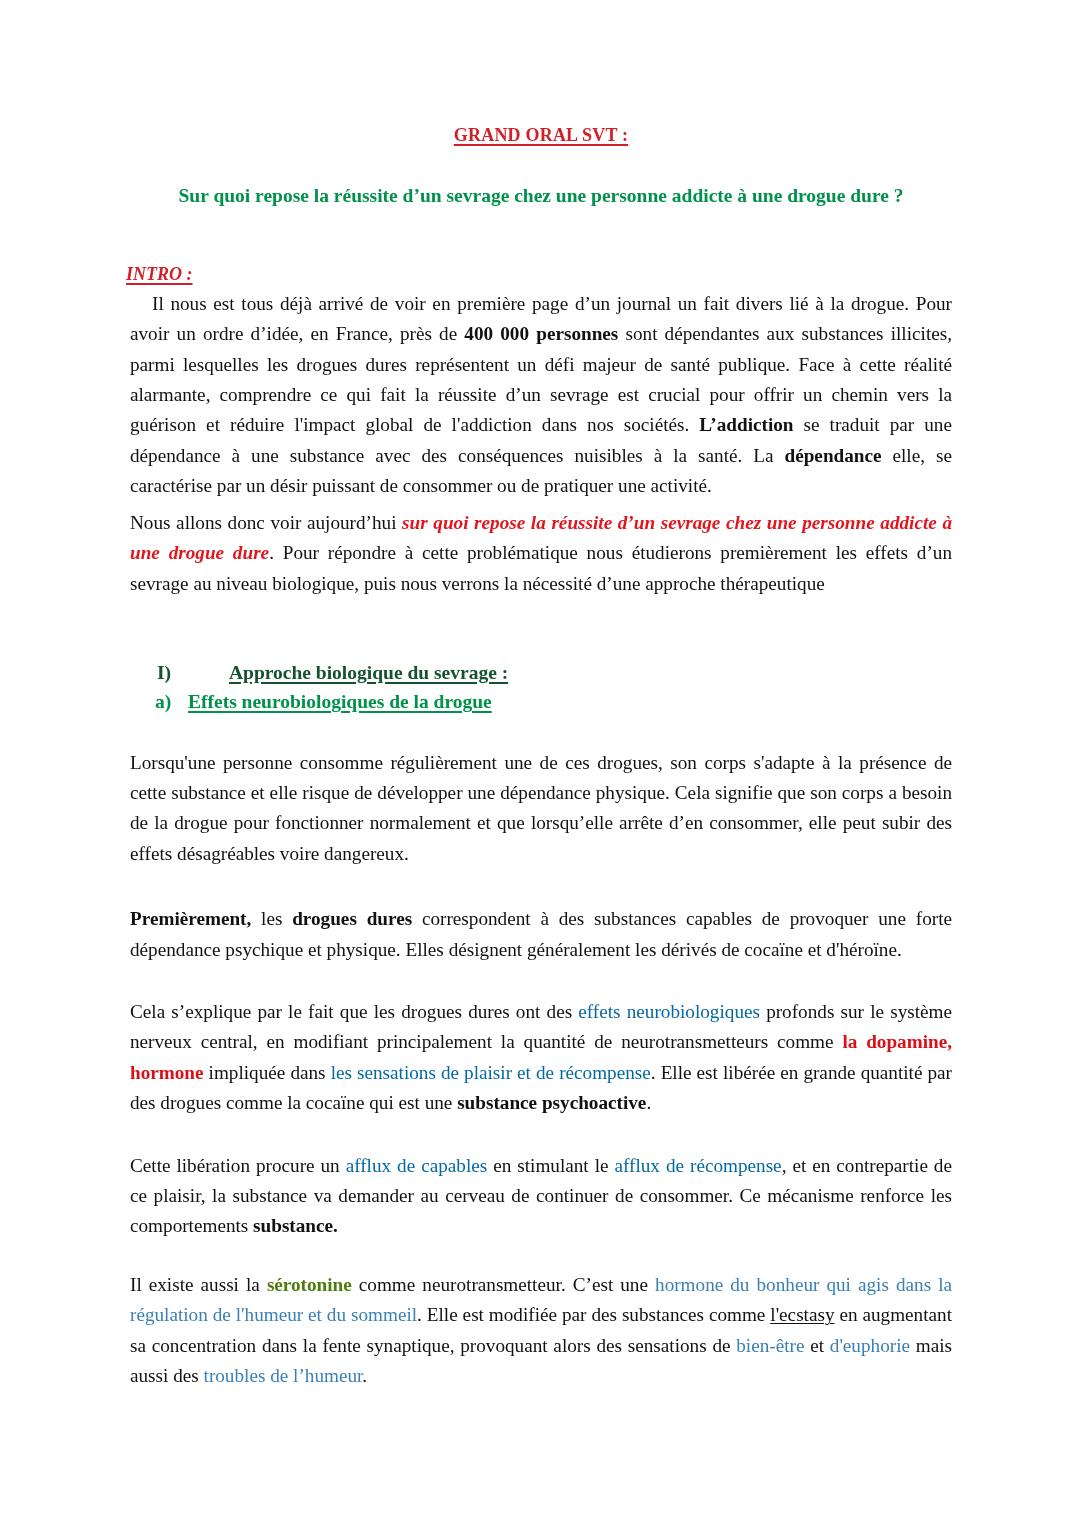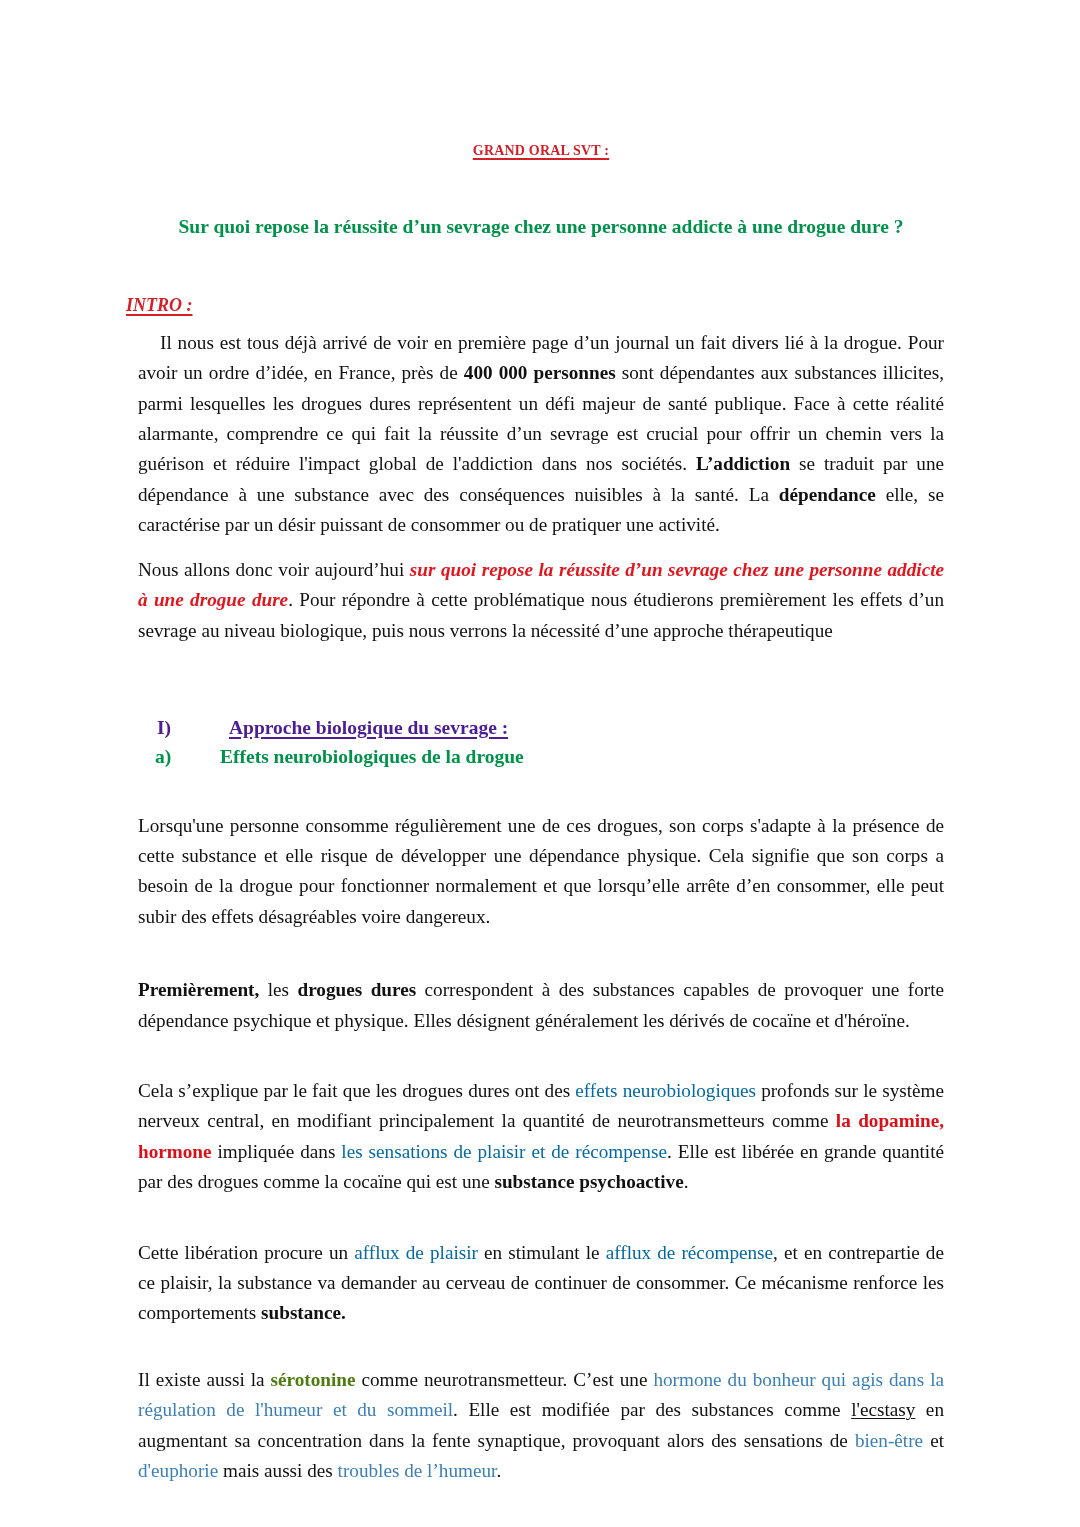--- a/index.html
+++ b/index.html
@@ -23,23 +23,23 @@
     left: 126px;
     top: 0;
     width: 830px;
   }
 
   
   .doc-title {
     text-align: center;
     color: #D32028;
     font-weight: bold;
-    font-size: 14px;
+    font-size: 18px;
     letter-spacing: 0.2px;
-    margin: 18px;
+    margin: 0;
     padding-top: 124px;
     line-height: 1.25;
   }
   .doc-title span.u {
     text-decoration: underline;
     text-decoration-thickness: 1.6px;
     text-underline-offset: 3px;
   }
 
   .doc-question {
@@ -66,49 +66,49 @@
     display: inline-block;
   }
   .intro-head-wrap { margin: 0; }
 
   .sec-roman {
     margin: 0;
     padding-top: 57px;
     padding-left: 31px;
     font-size: 19.5px;
     font-weight: bold;
-    color: #4c1d95;
+    color: #14532d;
     line-height: 1.35;
   }
   .sec-roman .num { display: inline-block; width: 72px; }
   .sec-roman .ttl {
     text-decoration: underline;
     text-decoration-thickness: 1.6px;
     text-underline-offset: 3px;
   }
 
   .sec-alpha {
     margin: 0;
     padding-top: 3px;
     padding-left: 29px;
     font-size: 19.5px;
     font-weight: bold;
     color: #00914A;
     line-height: 1.35;
   }
   .sec-alpha .num { display: inline-block; width: 33px; }
   .sec-alpha .ttl {
+    text-decoration: underline;
     text-decoration-thickness: 1.6px;
     text-underline-offset: 3px;
-    margin-left: 32px;
   }
 
   
   p.body {
-    margin: 12px;
+    margin: 4px;
     font-size: 19.2px;
     line-height: 30.4px;
     text-align: justify;
     text-justify: inter-word;
     color: #111111;
     hyphens: none;
   }
   p.body.indent-first { text-indent: 22px; }
   p.gap-lg { padding-top: 28px; }
   p.gap-md { padding-top: 24px; }
@@ -153,18 +153,18 @@
     <p class="sec-roman"><span class="num">I)</span><span class="ttl">Approche biologique du sevrage :</span></p>
 
     <p class="sec-alpha"><span class="num">a)</span><span class="ttl">Effets neurobiologiques de la drogue</span></p>
 
     <p class="body gap-lg"><span>Lorsqu'une personne consomme régulièrement une de ces drogues, son corps s'adapte à la présence de cette substance et elle risque de développer une dépendance physique. Cela signifie que son corps a besoin de la drogue pour fonctionner normalement et que lorsqu’elle arrête d’en consommer, elle peut subir des effets désagréables voire dangereux.</span></p>
 
     <p class="body first-after-head"><b>Premièrement,</b><span> les </span><b>drogues dures</b><span> correspondent à des substances capables de provoquer une forte dépendance psychique et physique. Elles désignent généralement les dérivés de cocaïne et d'héroïne.</span></p>
 
     <p class="body gap-lg"><span>Cela s’explique par le fait que les drogues dures ont des </span><span class="red-soft">effets neurobiologiques</span><span> profonds sur le système nerveux central, en modifiant principalement la quantité de neurotransmetteurs comme </span><span class="red-strong-bold">la dopamine, hormone</span><span> impliquée dans </span><span class="red-soft">les sensations de plaisir et de récompense</span><span>. Elle est libérée en grande quantité par des drogues comme la cocaïne qui est une </span><b>substance psychoactive</b><span>.</span></p>
 
-    <p class="body gap-lg"><span>Cette libération procure un </span><span class="red-soft">afflux de plaisir</span><span> en stimulant le </span><span class="red-soft">afflux de récompense</span><span>, et en contrepartie de ce plaisir, la substance va demander au cerveau de continuer de consommer. Ce mécanisme renforce les comportements </span><b>substance.</b></p>
+    <p class="body gap-lg"><span>Cette libération procure un </span><span class="red-soft">afflux de capables</span><span> en stimulant le </span><span class="red-soft">afflux de récompense</span><span>, et en contrepartie de ce plaisir, la substance va demander au cerveau de continuer de consommer. Ce mécanisme renforce les comportements </span><b>substance.</b></p>
 
     <p class="body gap-md"><span>Il existe aussi la </span><span class="blue-bold">sérotonine</span><span> comme neurotransmetteur. C’est une </span><span class="blue">hormone du bonheur qui agis dans la régulation de l'humeur et du sommeil</span><span>. Elle est modifiée par des substances comme </span><span class="ul-black">l'ecstasy</span><span> en augmentant sa concentration dans la fente synaptique, provoquant alors des sensations de </span><span class="blue">bien-être</span><span> et </span><span class="blue">d'euphorie</span><span> mais aussi des </span><span class="blue">troubles de l’humeur</span><span>.</span></p>
 
   </div>
 </div>
 
 </body></html>

